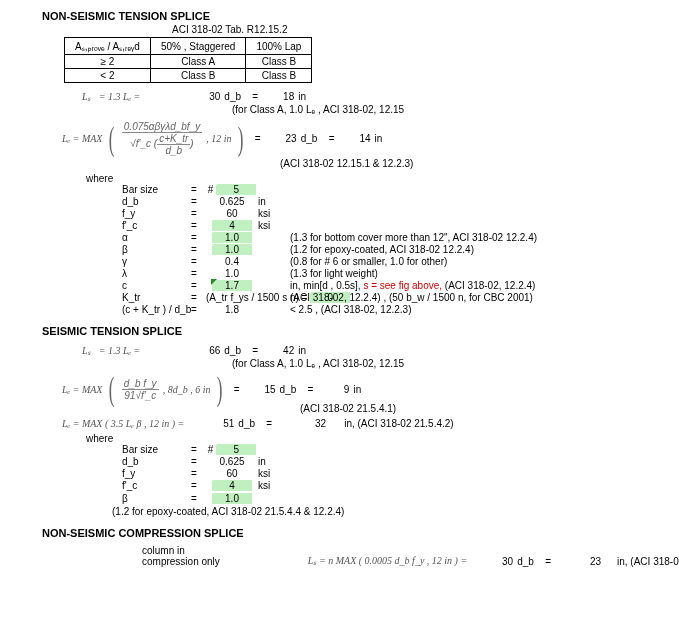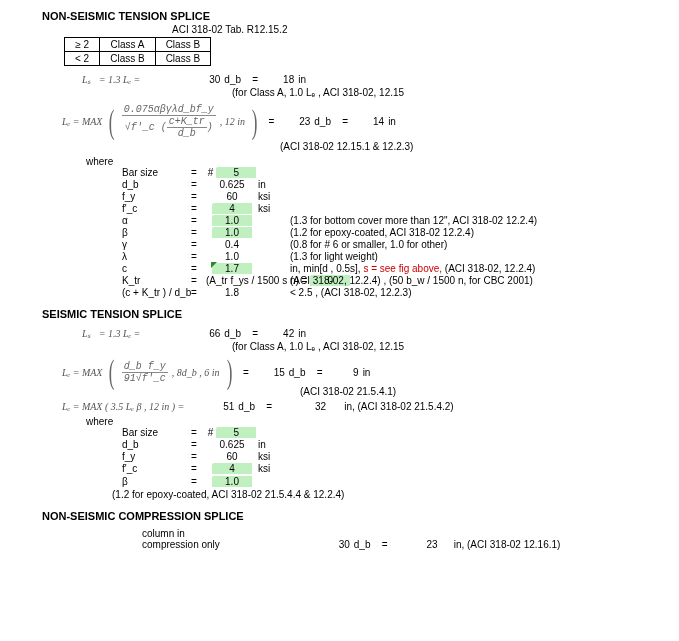--- a/index.html
+++ b/index.html
@@ -77,37 +77,42 @@
     font-size: 34px;
     line-height: 28px;
     display:inline-block;
     vertical-align:middle;
     color:#666;
     transform:scaleX(0.5);
   }
   .frac {
     display:inline-flex; flex-direction:column; align-items:center;
     vertical-align:middle; color:#666;
-    font-family:Liberation Mono, monospace; font-style:italic;
+    font-family:Liberation Sans, sans-serif; font-style:italic;
   }
   .frac .top { border-bottom:1px solid #888; padding:0 2px; font-size:10px;}
   .frac .bot { padding:0 2px; font-size:10px;}
   .two-col { display:flex;margin-left:34px; }
   .left-col { flex: 0 0 420px; }
 </style>
 </head>
 <body>
 
 <div class="two-col">
 <div class="left-col">
 
 <div class="hdr">NON-SEISMIC TENSION SPLICE</div>
 <div class="ref-small">ACI 318-02 Tab. R12.15.2</div>
 <table class="cls">
   <tbody>
+          <tr>
+    <td>Aₛ,ₚᵣₒᵥₑ / Aₛ,ᵣₑᵧd</td>
+    <td>50% , Staggered</td>
+    <td>100% Lap</td>
+  </tr>
   <tr>
     <td>≥ 2</td>
     <td>Class A</td>
     <td>Class B</td>
   </tr>
   <tr>
     <td>&lt; 2</td>
     <td>Class B</td>
     <td>Class B</td>
   </tr>
@@ -296,20 +301,21 @@
       </div>
 <div style="margin:2px 0 0 70px;">(1.2 for epoxy-coated, ACI 318-02 21.5.4.4 &amp; 12.2.4)</div>
 
 <div class="hdr" style="margin-top:10px;">NON-SEISMIC COMPRESSION SPLICE</div>
 <div class="row" style="margin-left:100px;margin-top:6px;align-items:flex-end;">
   <span style="display:inline-block;">
     <div>column  in</div>
     <div>compression  only</div>
   </span>
   <span style="width:80px;"></span>
+  <span class="formula">Lₛ = n MAX ( 0.0005 d_b f_y   ,   12   in )  =</span>
   <span style="width:10px;"></span>
   <span class="val">30</span>
   <span class="unit">d_b</span>
   <span class="eq">=</span>
   <span style="width:10px;"></span>
   <span class="val">23</span>
   <span style="width:8px;"></span>
   <span>in, (ACI 318-02 12.16.1)</span>
 </div>
 

